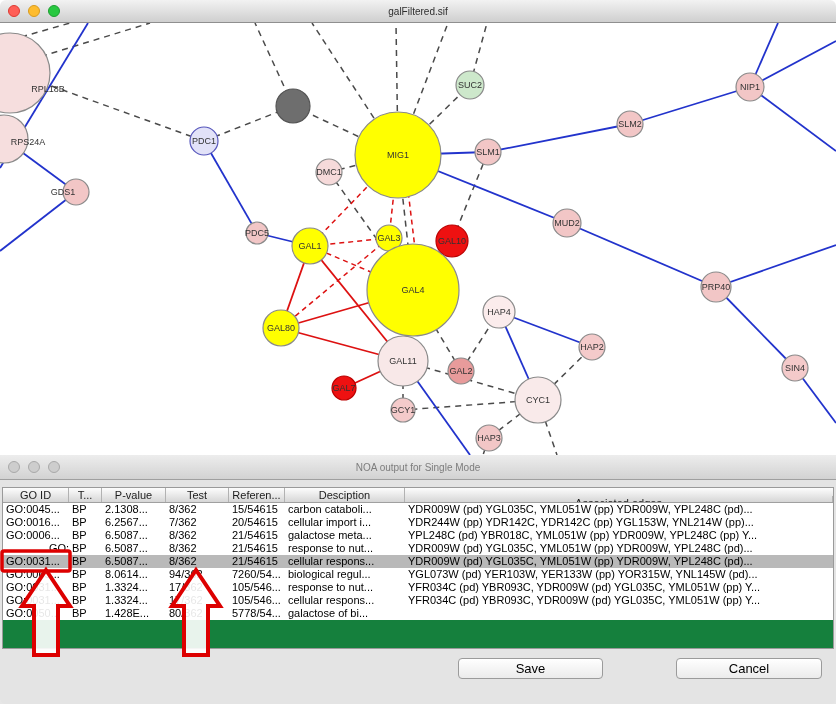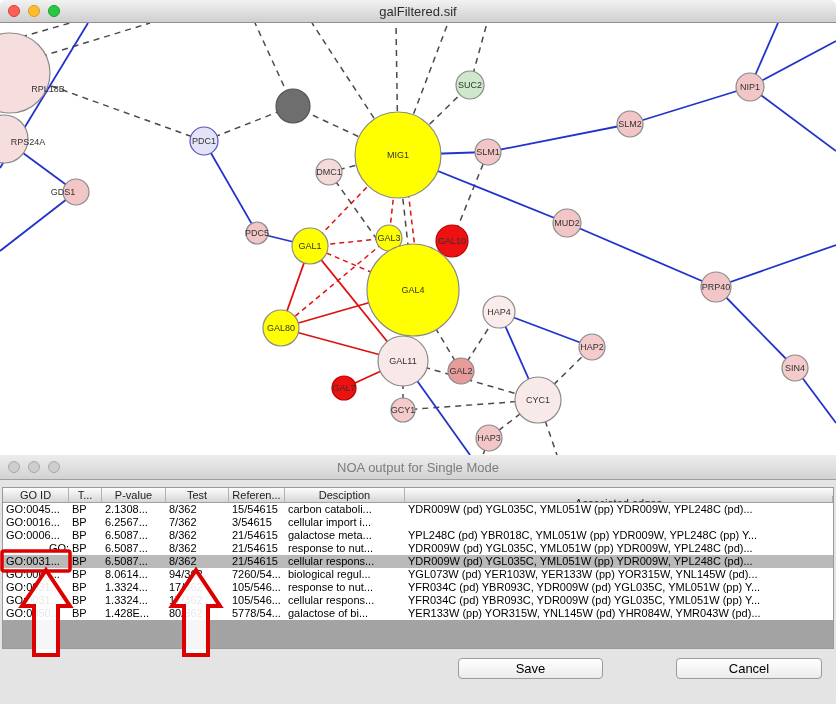--- a/index.html
+++ b/index.html
@@ -15,40 +15,40 @@
     border-bottom:1px solid #8f8f8f;
     border-radius:6px 6px 0 0;
     display:flex; align-items:center; justify-content:center;
   }
   .traffic { position:absolute; left:8px; top:5px; display:flex; gap:8px; }
   .light { width:12px; height:12px; border-radius:50%; display:inline-block; box-sizing:border-box; }
   .light.red    { background:#ff5f57; border:1px solid #dd3b33; }
   .light.yellow { background:#febc2e; border:1px solid #d89b1e; }
   .light.green  { background:#28c840; border:1px solid #1d9e30; }
   .light.gray   { background:#cdcdcd; border:1px solid #a9a9a9; }
-  .title  { font-size:13px; color:#2e2e2e; }
+  .title  { font-size:10px; color:#2e2e2e; }
   .title.inactive { color:#7d7d7d; }
   .graph-area { position:absolute; top:23px; left:0; width:836px; height:432px; background:#ffffff; }
   .graph-area text { font-size:9px; fill:#333; text-anchor:middle; font-family:"Liberation Sans",sans-serif; }
 
   
   .window-bottom {
     position:absolute; top:455px; left:0; width:836px; height:249px;
     background:#e4e4e4; border-radius:0 0 6px 6px;
   }
   .titlebar2 {
     position:relative; height:24px;
     background:linear-gradient(#ededed,#d2d2d2);
     border-bottom:1px solid #9f9f9f;
     display:flex; align-items:center; justify-content:center;
   }
   .titlebar2 .traffic { top:6px; }
   .table-wrap {
     position:absolute; top:32px; left:2px; width:830px; height:160px;
-    background:#a3a3a3; border:1px solid #9a9a9a; overflow:hidden;
+    background:#15803d; border:1px solid #9a9a9a; overflow:hidden;
   }
   .thead { display:flex; height:14px; background:linear-gradient(#fdfdfd,#d6d6d6); border-bottom:1px solid #a0a0a0; }
   .th {
     font-size:11px; line-height:14px; color:#1c1c1c; text-align:center;
     border-right:1px solid #b2b2b2; white-space:nowrap; overflow:hidden; box-sizing:border-box; flex-shrink:0;
   }
   .tr { display:flex; height:13px; background:#fff; }
   .tr.selected { background:#b9b9b9; }
   .td {
     font-size:11px; line-height:13px; color:#000; padding-left:3px;
@@ -222,22 +222,23 @@
           <div class="td" style="width: 63px;">8/362</div>
           <div class="td" style="width: 56px;">15/54615</div>
           <div class="td" style="width: 120px;">carbon cataboli...</div>
           <div class="td" style="flex: 1 1 0%;">YDR009W (pd) YGL035C, YML051W (pp) YDR009W, YPL248C (pd)...</div>
         </div>
         <div class="tr">
           <div class="td" style="width: 66px;">GO:0016...</div>
           <div class="td" style="width: 33px;">BP</div>
           <div class="td" style="width: 64px;">6.2567...</div>
           <div class="td" style="width: 63px;">7/362</div>
-          <div class="td" style="width: 56px;">3/54615</div>
+          <div class="td" style="width: 56px;">20/54615</div>
           <div class="td" style="width: 120px;">cellular import i...</div>
+          <div class="td" style="flex: 1 1 0%;">YDR244W (pp) YDR142C, YDR142C (pp) YGL153W, YNL214W (pp)...</div>
         </div>
         <div class="tr">
           <div class="td" style="width: 66px;">GO:0006...</div>
           <div class="td" style="width: 33px;">BP</div>
           <div class="td" style="width: 64px;">6.5087...</div>
           <div class="td" style="width: 63px;">8/362</div>
           <div class="td" style="width: 56px;">21/54615</div>
           <div class="td" style="width: 120px;">galactose meta...</div>
           <div class="td" style="flex: 1 1 0%;">YPL248C (pd) YBR018C, YML051W (pp) YDR009W, YPL248C (pp) Y...</div>
         </div>
@@ -286,21 +287,20 @@
           <div class="td" style="width: 120px;">cellular respons...</div>
           <div class="td" style="flex: 1 1 0%;">YFR034C (pd) YBR093C, YDR009W (pd) YGL035C, YML051W (pp) Y...</div>
         </div>
         <div class="tr">
           <div class="td" style="width: 66px;">GO:0050...</div>
           <div class="td" style="width: 33px;">BP</div>
           <div class="td" style="width: 64px;">1.428E...</div>
           <div class="td" style="width: 63px;">80/362</div>
           <div class="td" style="width: 56px;">5778/54...</div>
           <div class="td" style="width: 120px;">galactose of bi...</div>
-          <div class="td" style="flex: 1 1 0%;">YER133W (pp) YOR315W, YNL145W (pd) YHR084W, YMR043W (pd)...</div>
         </div>
       </div>
   </div>
 
   <button class="btn cancel">Cancel</button>
   <button class="btn save">Save</button>
 </div>
 
 <svg class="annotations" width="836" height="704" viewBox="0 0 836 704">
   <rect x="2" y="551" width="68" height="20" fill="none" stroke="#dd0000" stroke-width="3.5" rx="2"></rect>

